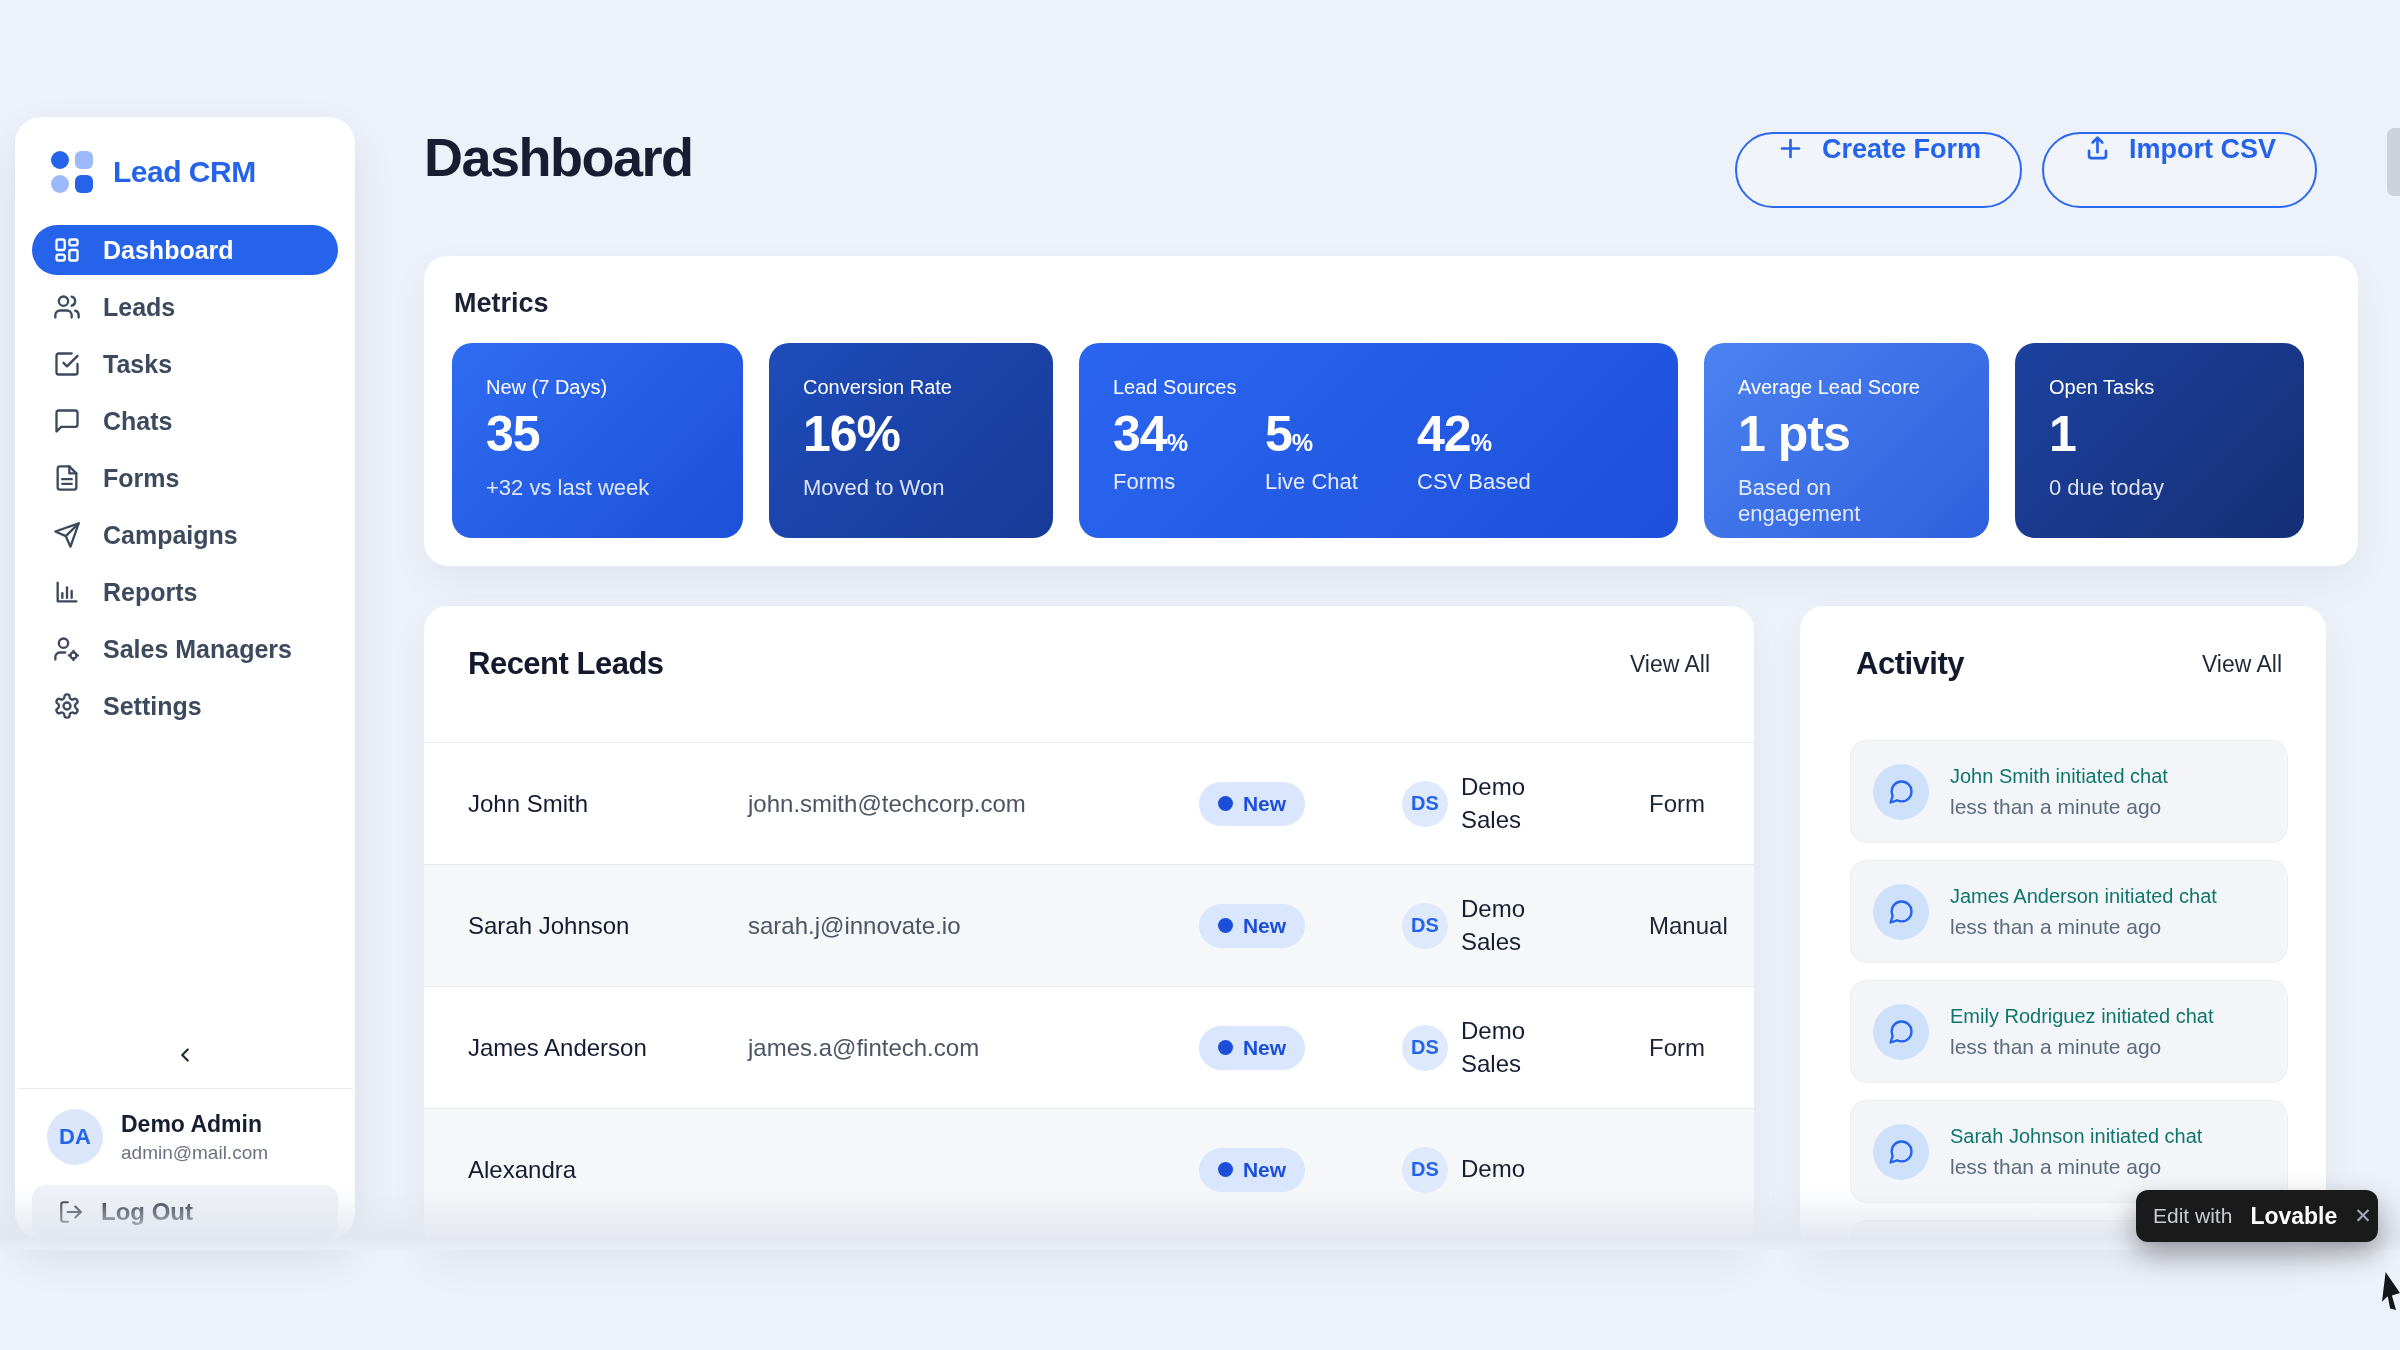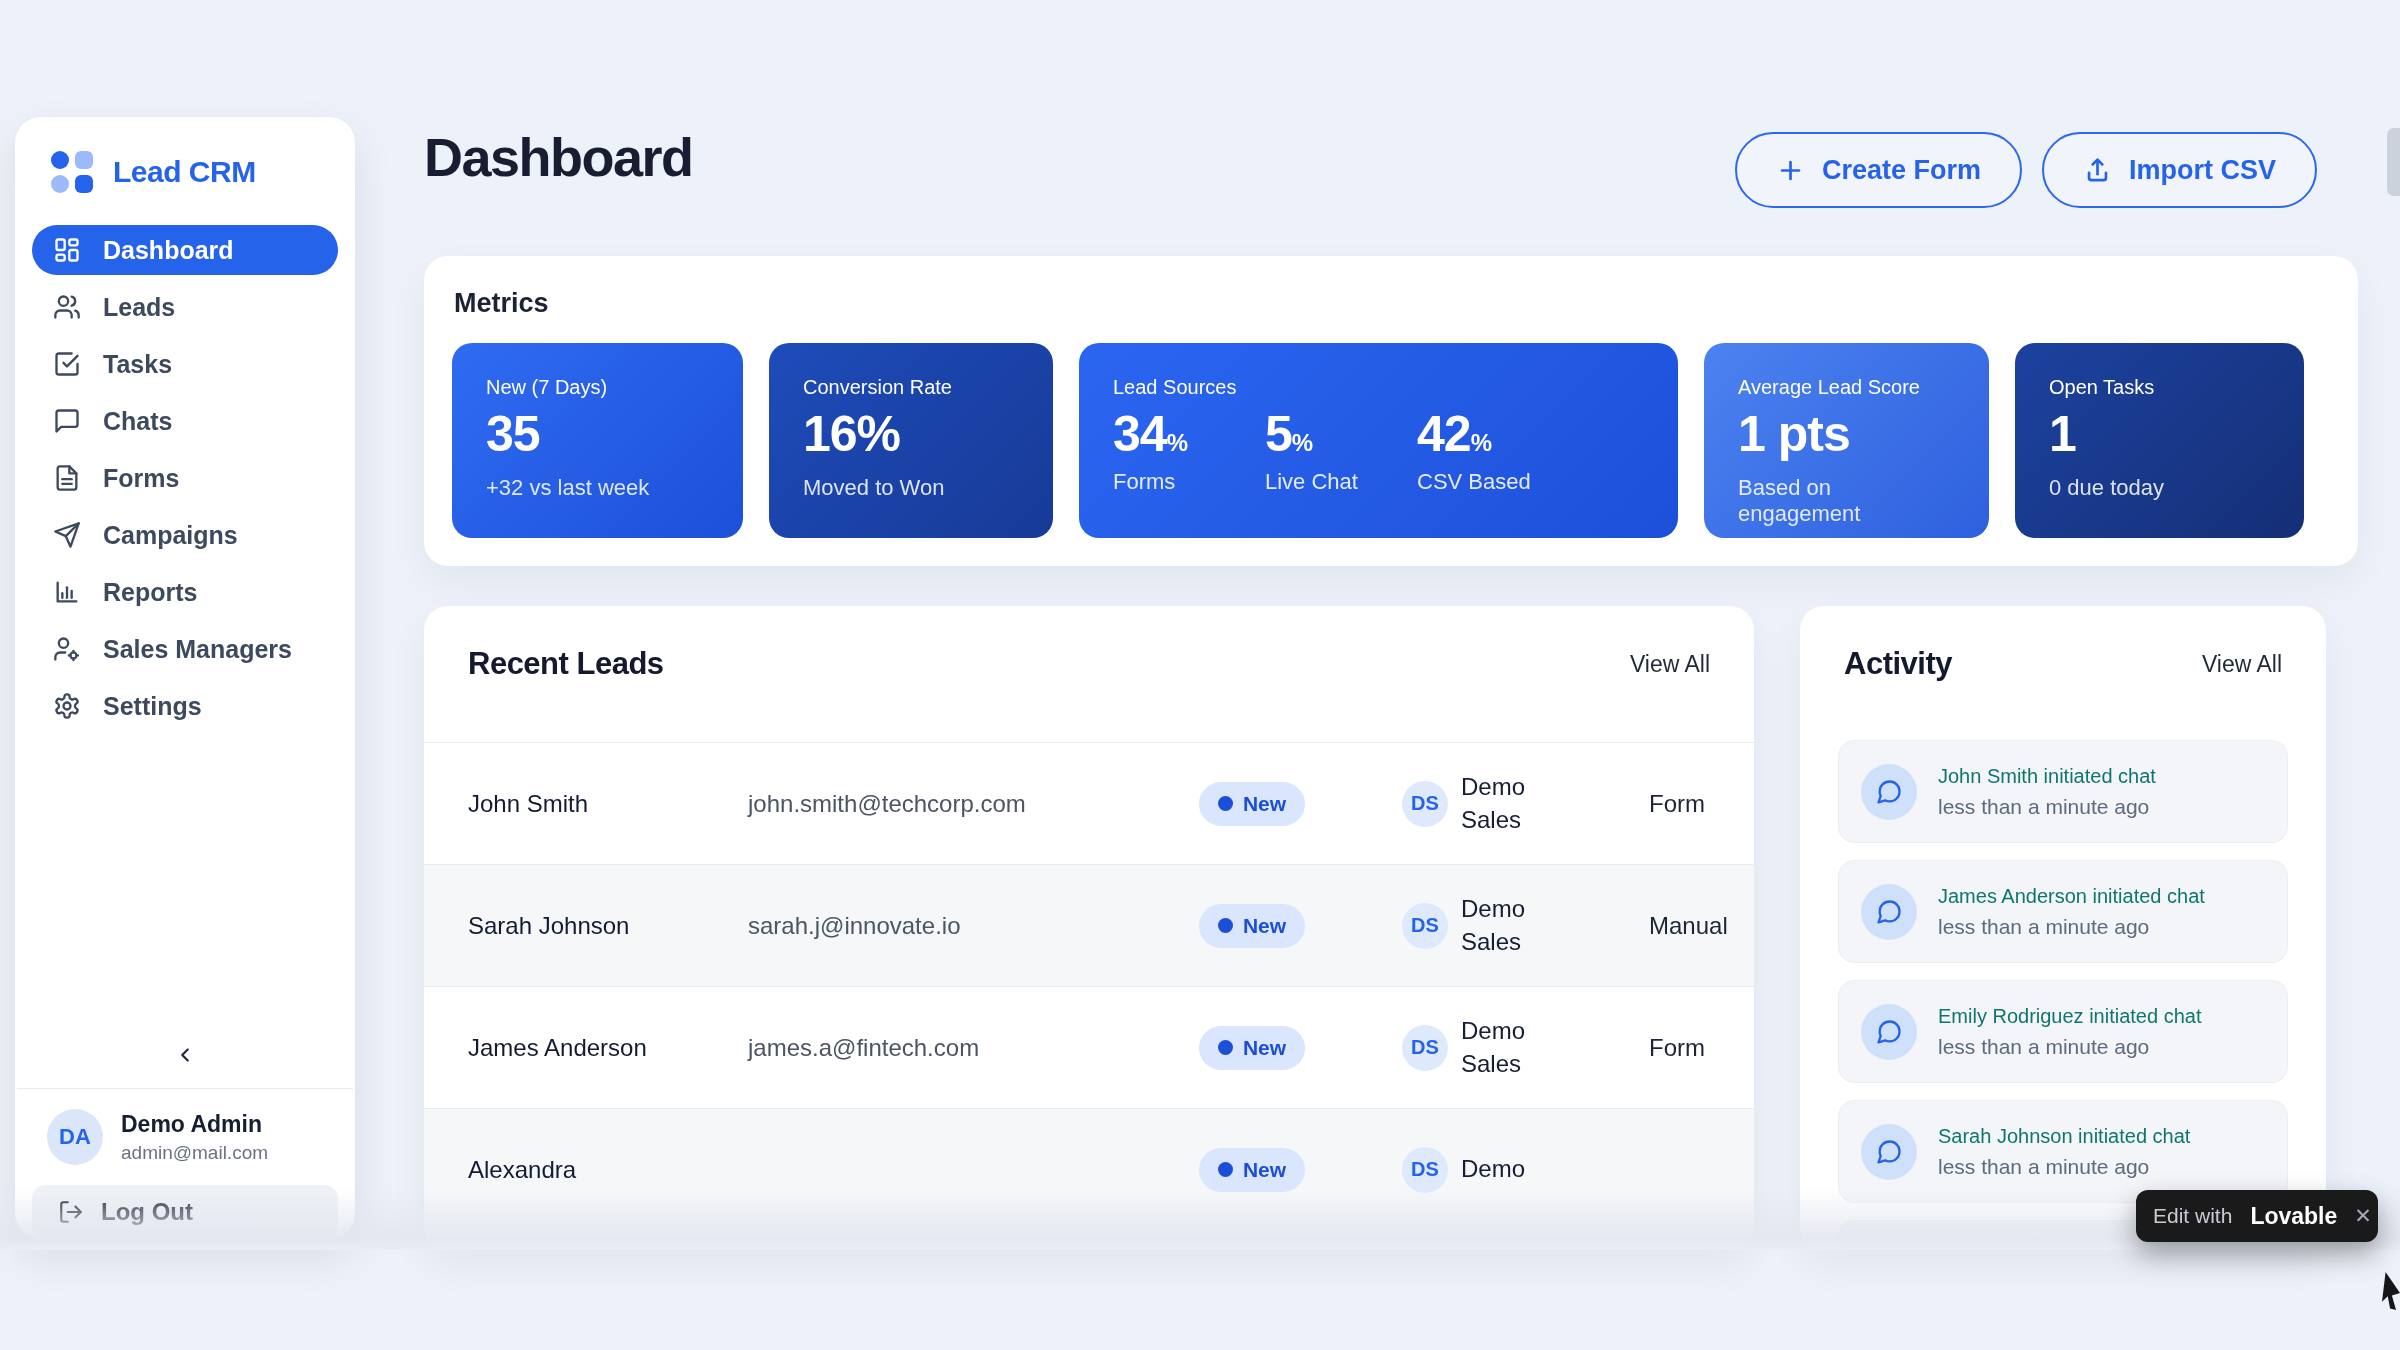--- a/index.html
+++ b/index.html
@@ -56,21 +56,21 @@
   }
   .logout-btn svg { width:26px; height:26px; }
 
   
   .page-title { position:absolute; left:424px; top:126px; font-size:54px; font-weight:700; color:#181d31; letter-spacing:-1.5px; }
   .header-actions { position:absolute; left:1735px; top:132px; display:flex; gap:20px; }
   .btn-outline {
     height:76px; border:2.5px solid #2c67ef; border-radius:40px;
     background:rgba(255,255,255,.25); color:#2563eb;
     font-size:27px; font-weight:600;
-    display:flex; align-items:center; gap:17px; padding:0 39px; cursor:pointer;
+    display:flex; gap:17px; padding:0 39px; cursor:pointer;
   }
   .btn-outline svg { width:29px; height:29px; }
 
   
   .metrics-panel {
     position:absolute; left:424px; top:256px; width:1934px; height:310px;
     background:#ffffff; border-radius:24px;
     box-shadow:0 16px 40px rgba(15,23,42,.05);
   }
   .metrics-title { padding:32px 0 0 30px; font-size:27px; font-weight:700; color:#1c2236; }
@@ -120,21 +120,21 @@
   .badge::before { content:""; width:15px; height:15px; border-radius:50%; background:#1d4ed8; }
   .c-owner { display:flex; align-items:center; gap:13px; }
   .ds-avatar {
     width:46px; height:46px; border-radius:50%; background:#dfe9fc; flex:0 0 46px;
     color:#2563eb; font-size:20px; font-weight:600;
     display:flex; align-items:center; justify-content:center;
   }
   .owner-name { color:#161e34; width:82px; line-height:1.35; }
 
   
-  .activity-panel { left:1800px; width:526px; height:644px; }
+  .activity-panel { left:1800px; width:526px; height:644px;padding-left:12px; }
   .act-list { padding:58px 38px 0; display:flex; flex-direction:column; gap:17px; }
   .act-item {
     background:#f3f5f8; border:1px solid #eceef2; border-radius:16px;
     min-height:103px; flex:0 0 103px;
     display:flex; align-items:center; gap:21px; padding:0 22px;
   }
   .act-icon {
     width:56px; height:56px; border-radius:50%; background:#cfe0fb; flex:0 0 56px;
     display:flex; align-items:center; justify-content:center; color:#2563eb;
   }

